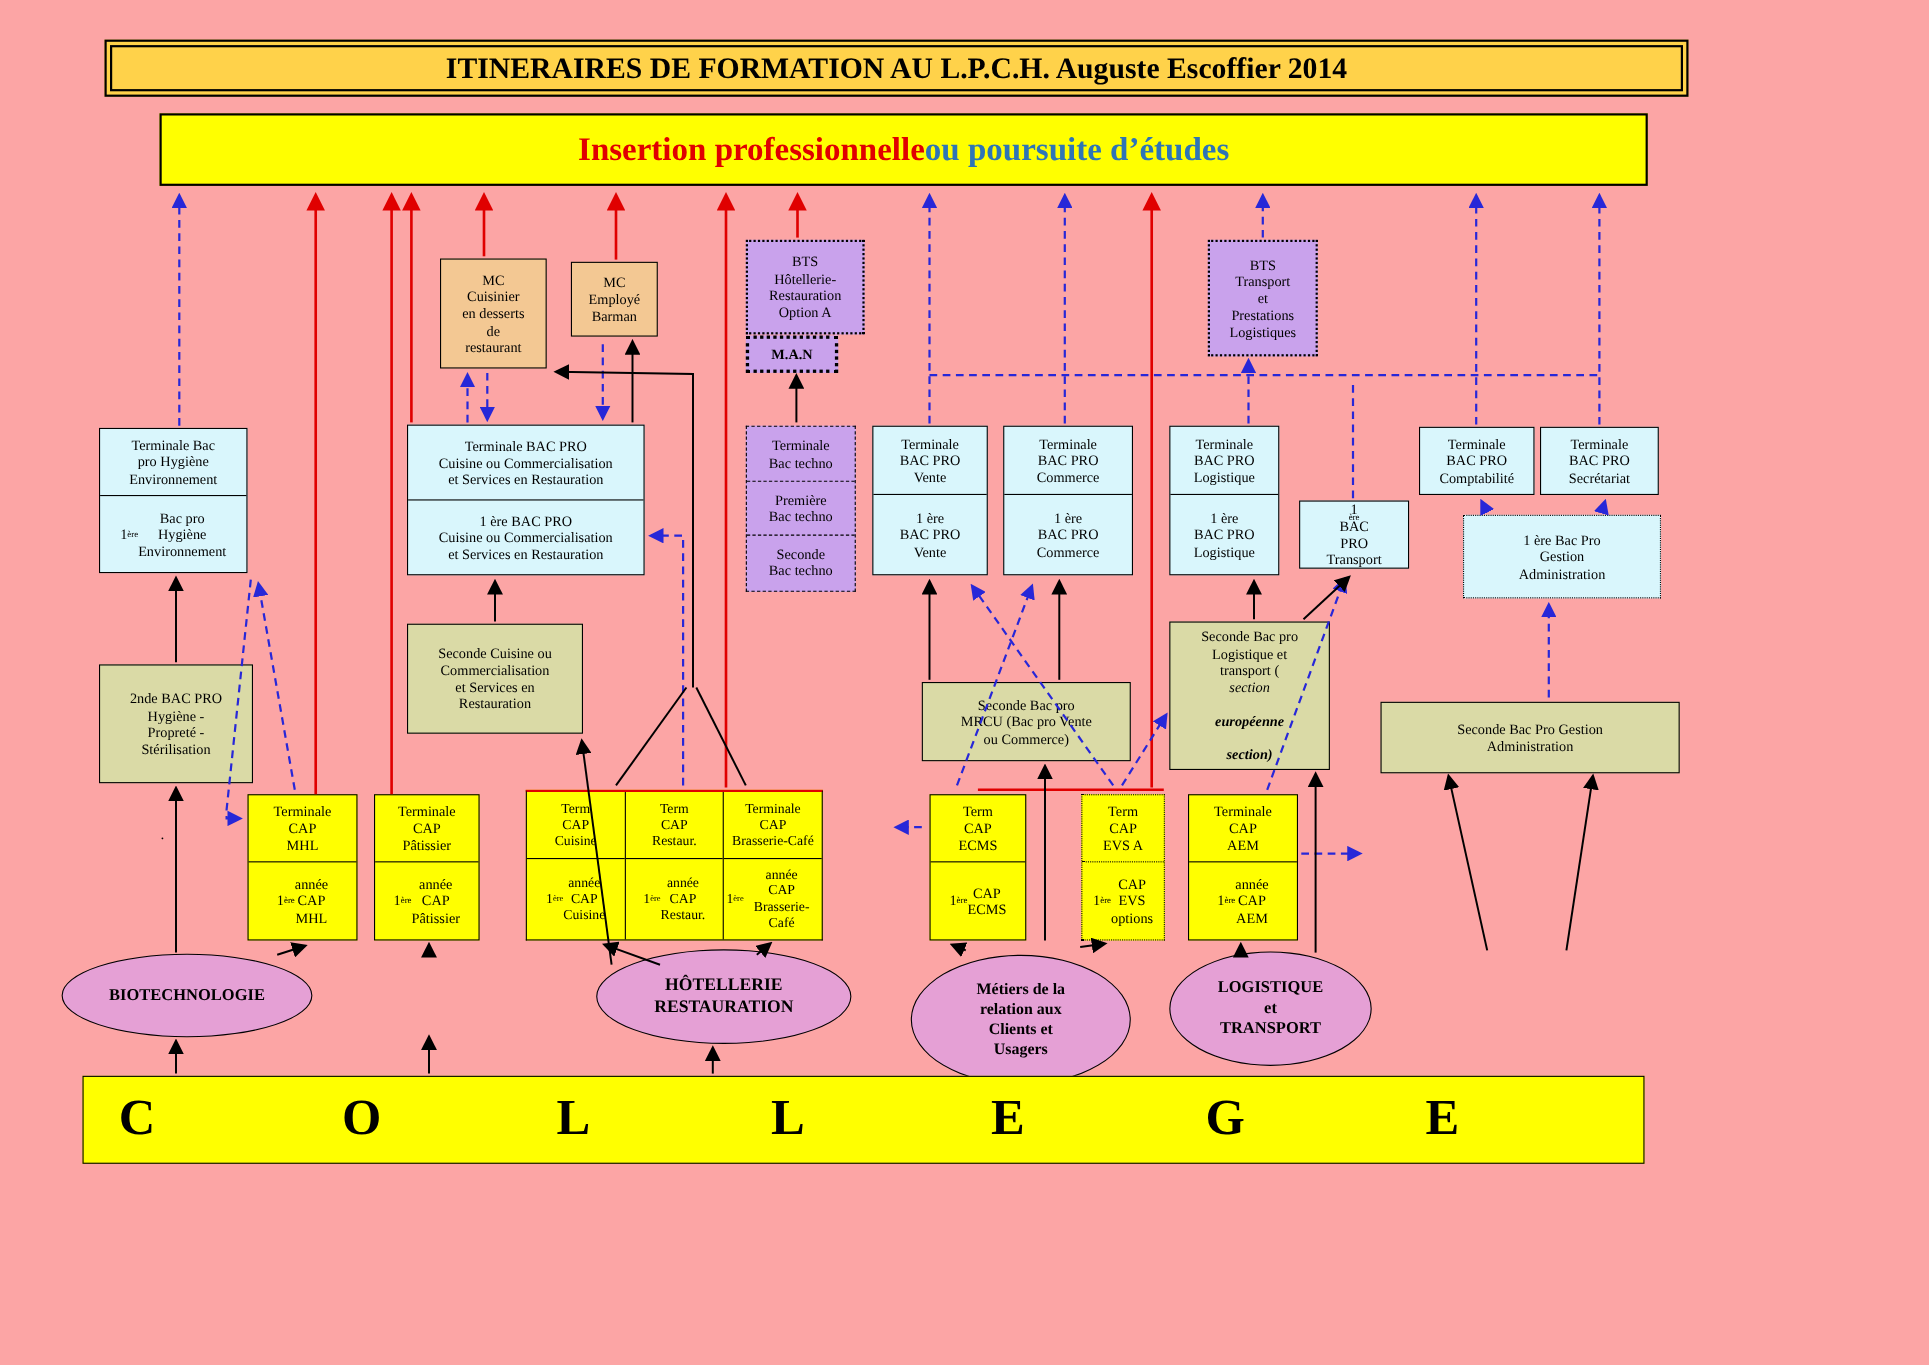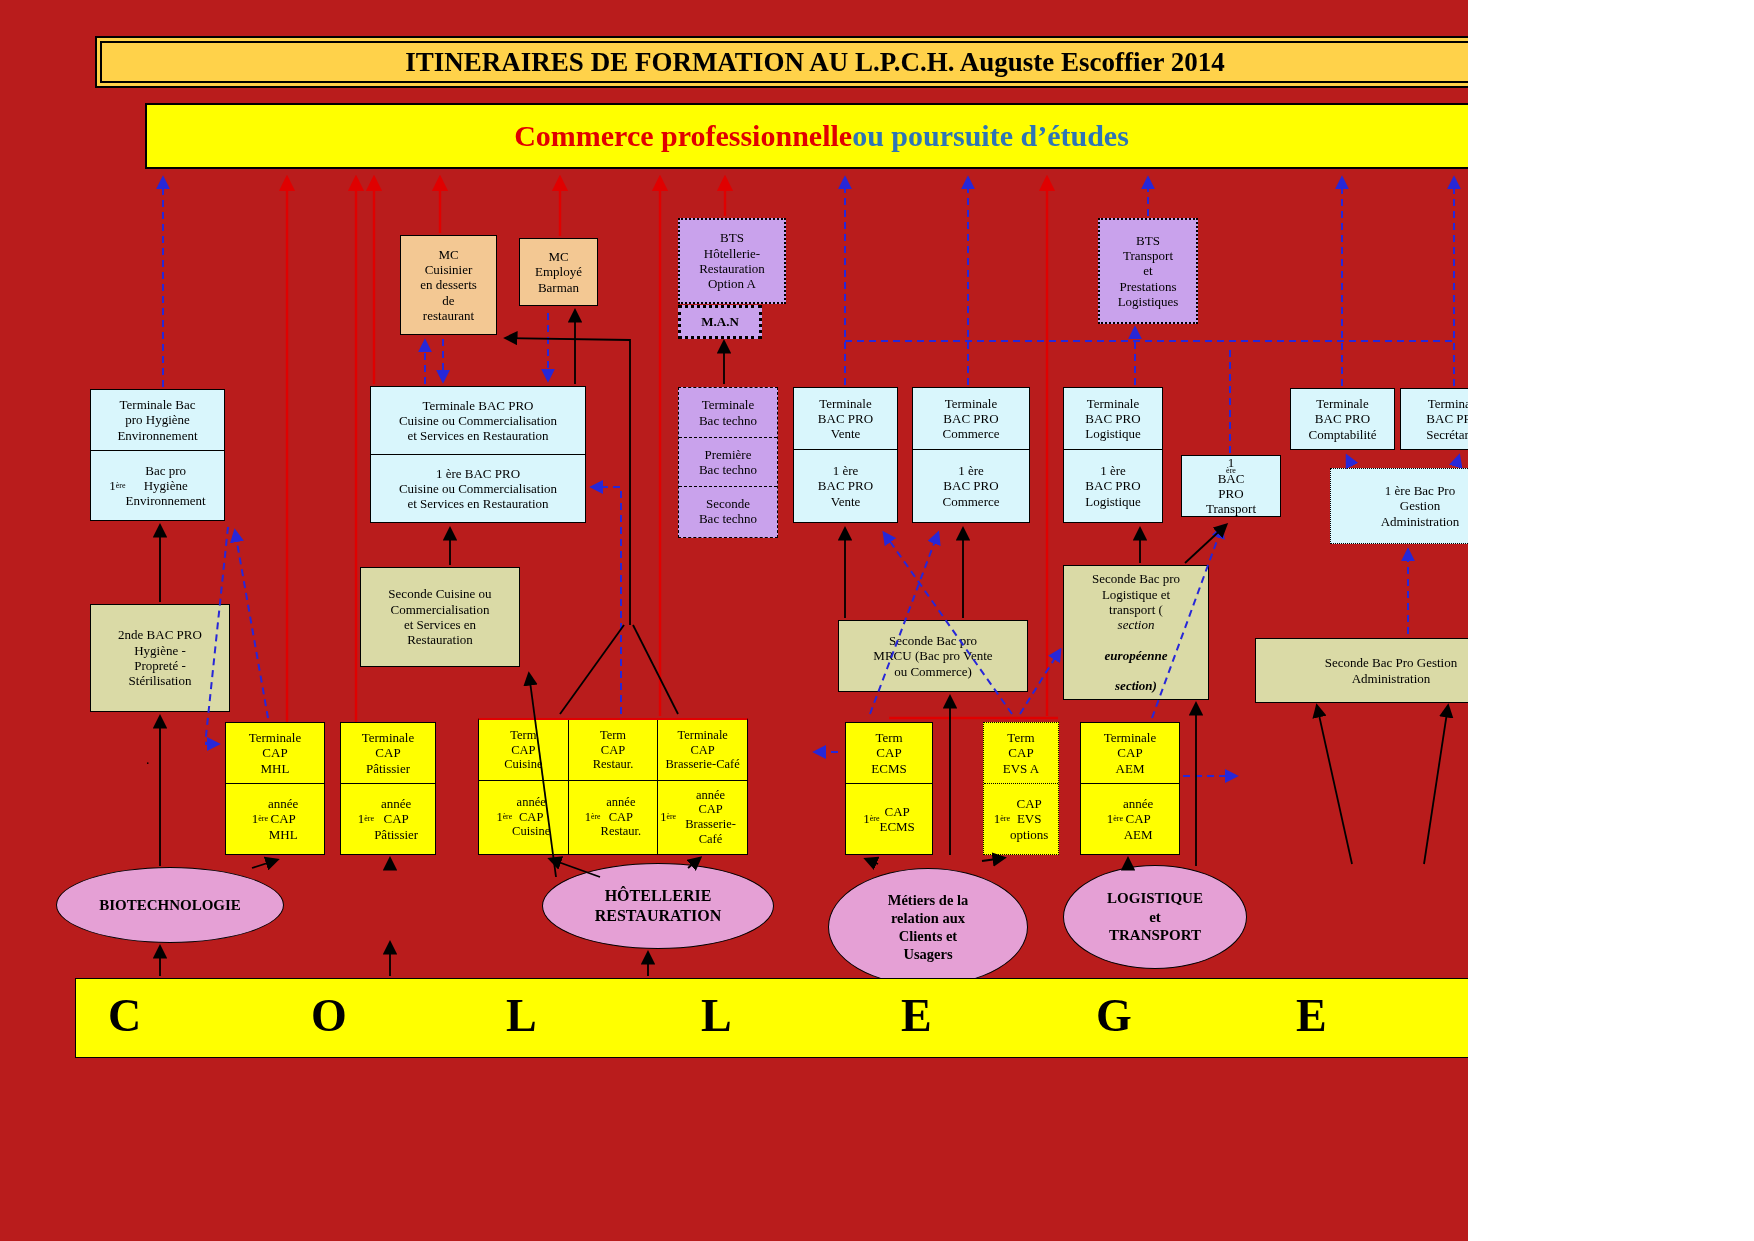--- a/index.html
+++ b/index.html
@@ -1,18 +1,18 @@
 <!DOCTYPE html>
 <html><head>
 <meta charset="utf-8">
 <style>
   *{margin:0;padding:0;box-sizing:border-box}
   html,body{background:#fff}
   body{font-family:"Liberation Serif","DejaVu Serif",serif;color:#000}
-  .canvas{position:relative;width:1468px;height:1241px;background:#b91c1c;overflow:hidden}
+  .canvas{position:relative;width:1754px;height:1241px;background:#fca5a5;overflow:hidden}
   .title{position:absolute;left:95px;top:36px;width:1440px;height:52px;background:#ffd24a;border:7px double #000;
          display:flex;align-items:center;justify-content:center;font-size:27px;font-weight:bold;z-index:1}
   .banner{position:absolute;left:145px;top:103px;width:1353px;height:66px;background:#ffff00;border:2px solid #000;
           display:flex;align-items:center;justify-content:center;font-size:30px;font-weight:bold;z-index:1}
   .banner .red{color:#e00000}
   .banner .blue{color:#2e75b6}
   .box{position:absolute;border:1.3px solid #000;display:flex;flex-direction:column;text-align:center;
        font-size:13px;line-height:1.18;z-index:1}
   .single{align-items:center;justify-content:center;padding:14px}
   .cell{display:flex;align-items:center;justify-content:center;width:100%;padding:1px 2px}
@@ -42,21 +42,21 @@
 </head>
 <body>
 
 <div class="canvas">
 
   <div class="title">
     <span>ITINERAIRES DE FORMATION AU L.P.C.H. Auguste Escoffier 2014</span>
   </div>
 
   <div class="banner">
-    <span class="red">Commerce professionnelle</span>
+    <span class="red">Insertion professionnelle</span>
     <span class="blue"> ou poursuite d’études</span>
   </div>
 
   <div class="box tan single" style="left:400px;top:235px;width:97px;height:100px">MC<br>Cuisinier<br>en  desserts<br>de<br>restaurant</div>
   <div class="box tan single" style="left:519px;top:238px;width:79px;height:68px">MC<br>Employé<br>Barman</div>
 
   <div class="box pu single dot2" style="left:678px;top:218px;width:108px;height:86px">BTS<br>Hôtellerie-<br>Restauration<br>Option A</div>
   <div class="box pu single dotman" style="left:678px;top:305px;width:84px;height:33px;font-weight:bold">M.A.N</div>
   <div class="box pu single dot2" style="left:1098px;top:218px;width:100px;height:106px">BTS<br>Transport<br>et<br>Prestations<br>Logistiques</div>
 
@@ -92,21 +92,21 @@
   </div>
 
   <div class="box lb single" style="left:1181px;top:455px;width:100px;height:62px">1<sup>ère</sup> BAC<br>PRO<br>Transport</div>
 
   <div class="box lb single" style="left:1290px;top:388px;width:105px;height:62px">Terminale<br>BAC PRO<br>Comptabilité</div>
   <div class="box lb single" style="left:1400px;top:388px;width:108px;height:62px">Terminale<br>BAC PRO<br>Secrétariat</div>
 
   <div class="box lb single dotfine" style="left:1330px;top:468px;width:180px;height:76px">1 ère  Bac Pro<br>Gestion<br>Administration</div>
 
   <div class="box ol single" style="left:90px;top:604px;width:140px;height:108px">2nde BAC PRO<br>Hygiène -<br>Propreté -<br>Stérilisation</div>
-  <div class="box ol single" style="left:360px;top:567px;width:160px;height:100px">Seconde Cuisine ou<br>Commercialisation<br>et Services en<br>Restauration</div>
+  <div class="box ol single" style="left:370px;top:567px;width:160px;height:100px">Seconde Cuisine ou<br>Commercialisation<br>et Services en<br>Restauration</div>
   <div class="box ol single" style="left:838px;top:620px;width:190px;height:72px">Seconde Bac pro<br>MRCU (Bac pro Vente<br>ou Commerce)</div>
   <div class="box ol single" style="left:1063px;top:565px;width:146px;height:135px">Seconde Bac pro<br>Logistique et<br>transport (<i>section</i><br><b><i>européenne</i></b><br><b><i>section)</i></b></div>
   <div class="box ol single" style="left:1255px;top:638px;width:272px;height:65px">Seconde Bac Pro  Gestion<br>Administration</div>
 
   <div class="box yl" style="left:225px;top:722px;width:100px;height:133px">
     <div class="cell" style="height:60px">Terminale<br>CAP<br>MHL</div>
     <div class="cell divide" style="height:71px">1<sup>ère</sup> année<br>CAP<br>MHL</div>
   </div>
 
   <div class="box yl" style="left:340px;top:722px;width:96px;height:133px">

